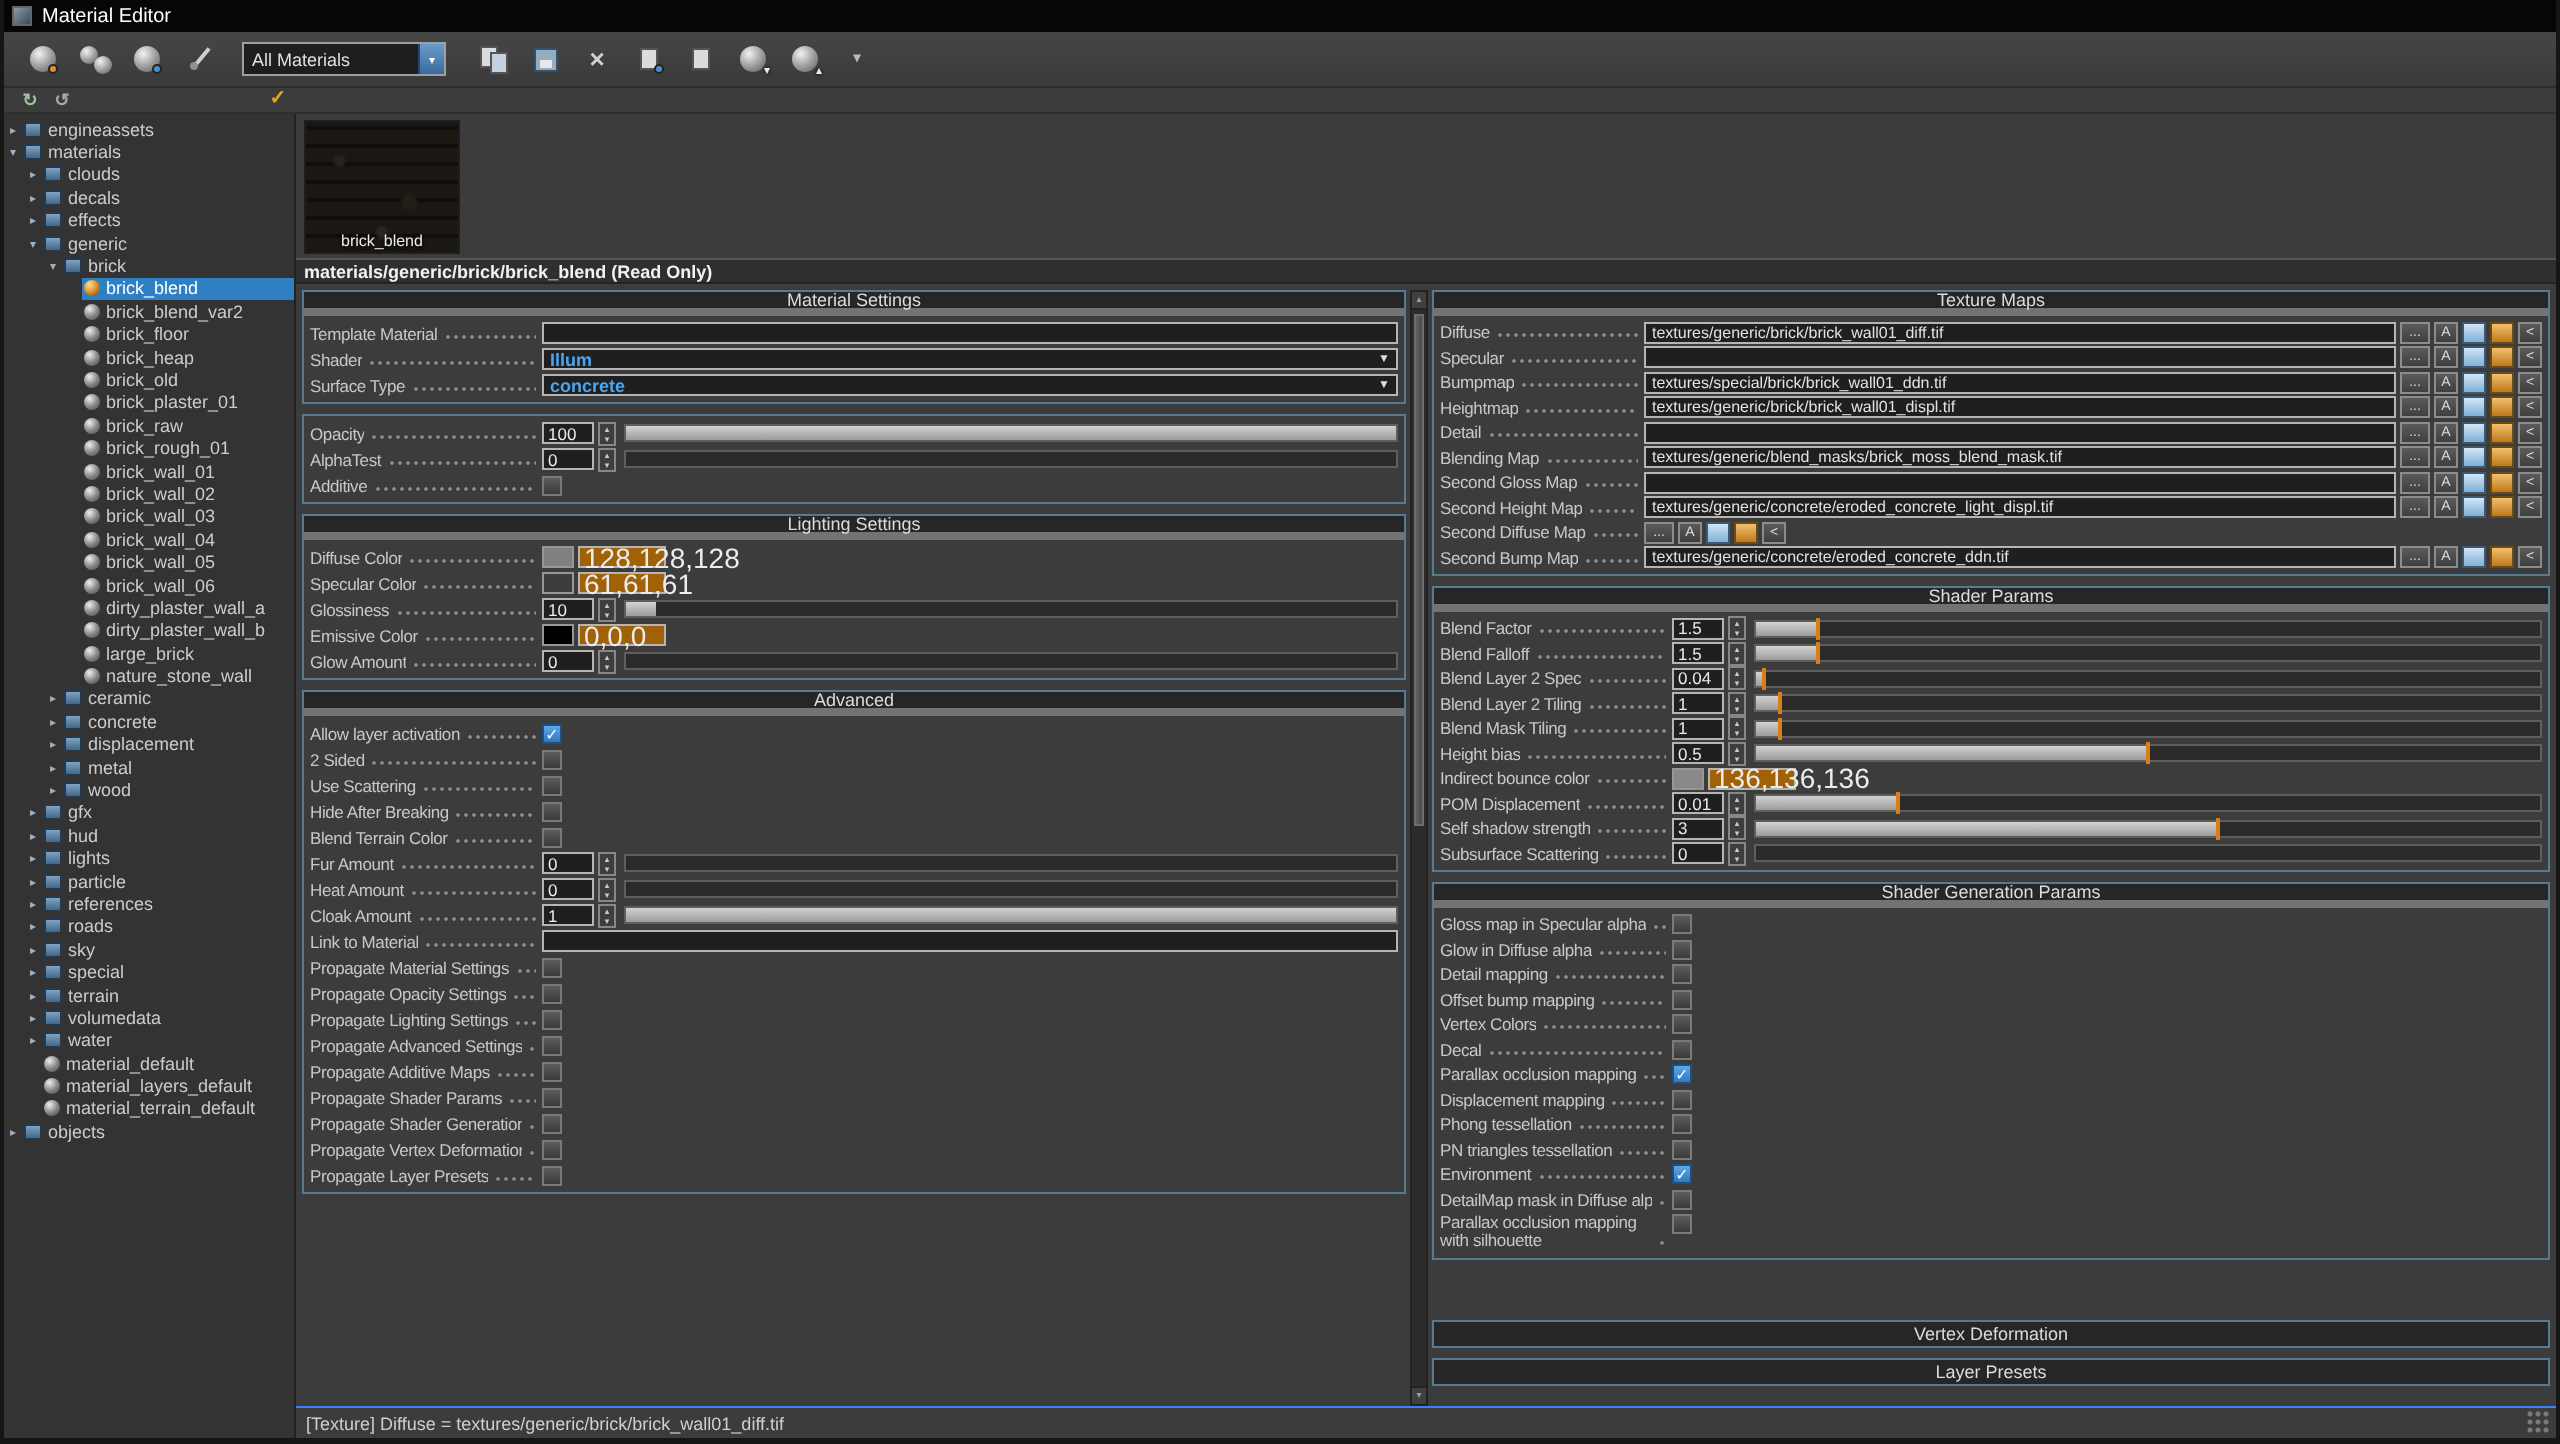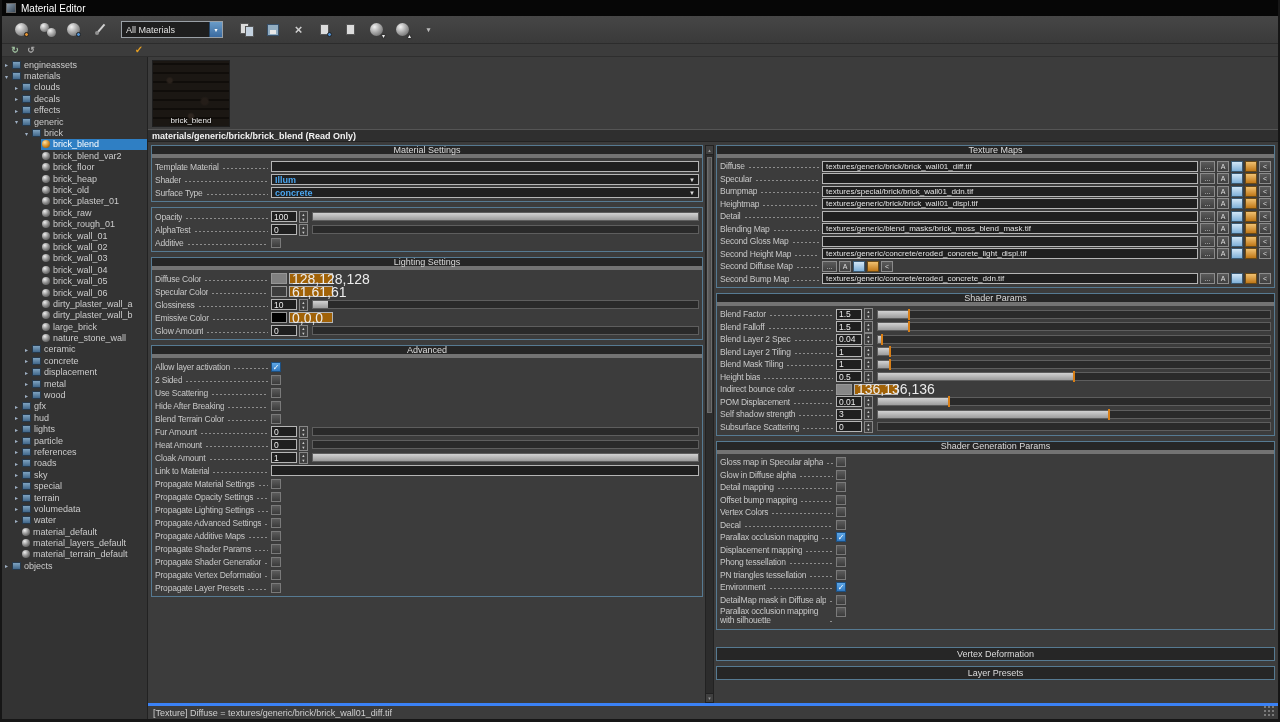--- a/index.html
+++ b/index.html
@@ -57,21 +57,21 @@
   .columns{flex:1;display:flex;padding:3px 3px 0 3px;min-height:0}
   .col-left{width:552px;flex:none;display:flex;flex-direction:column;gap:5px}
   .col-right{flex:1;display:flex;flex-direction:column;gap:5px;min-width:0;margin-left:2px}
   .vscroll{width:9px;flex:none;background:#2c2c2c;border:1px solid #222;position:relative;margin-left:2px}
   .vs-btn{position:absolute;left:0;right:0;height:9px;background:#404040;color:#999;font-size:5px;line-height:9px;text-align:center}
   .vs-btn.up{top:0;border-bottom:1px solid #222}
   .vs-btn.down{bottom:0;border-top:1px solid #222}
   .vs-thumb{position:absolute;left:1px;right:1px;top:11px;height:46%;background:linear-gradient(90deg,#616161,#4a4a4a);border:1px solid #6d6d6d}
   
   .section{border:1px solid #567a92;flex:none}
-  .section.gapped{margin-top:12px}
+  .section.gapped{margin-top:25px}
   .section-header{height:12px;background:#262626;border-bottom:4px solid #737373;display:flex;align-items:center;justify-content:center;font-size:9px;color:#dcdcdc}
   .section.empty .section-header{border-bottom:none}
   .section-body{padding:2px 3px}
   .prow{display:flex;align-items:center;height:13px;gap:2px;min-width:0}
   .col-right .prow{height:12.5px}
   .prow.tall{height:21px;align-items:flex-start;padding-top:1px}
   .plabel{width:114px;flex:none;display:flex;align-items:flex-end;overflow:hidden}
   .sec-tex .plabel{width:100px}
   .plabel-text{font-size:8.5px;color:#c8c8c8;white-space:nowrap;letter-spacing:-0.2px;overflow:hidden;flex:0 1 auto}
   .plabel-text.wrap{white-space:normal;line-height:9px}
@@ -88,21 +88,21 @@
   .checkbox{width:10px;height:10px;flex:none;border:1px solid #7a7a7a;background:linear-gradient(#5c5c5c,#3b3b3b);font-size:8px;line-height:9px;text-align:center;color:#fff}
   .checkbox.checked{background:linear-gradient(#5fa8e8,#2f78c0);border-color:#1d4f80}
   .swatch{width:16px;height:11px;flex:none;border:1px solid #979797;display:inline-block}
   .cvalue{width:44px;flex:none;height:11px;background:#a16207;border:1px solid #b5b5b5;font-size:14px;color:#ececec;display:flex;align-items:center;padding-left:2px}
   .tbtn-sm{height:11px;min-width:12px;flex:none;background:linear-gradient(#5a5a5a,#3f3f3f);border:1px solid #8c8c8c;color:#ddd;font-size:7px;display:inline-flex;align-items:center;justify-content:center;padding:0 1px}
   .tbtn-dots{min-width:15px}
   .icon-btn{width:12px;height:11px;flex:none;display:inline-block}
   .icon-btn-blue{background:linear-gradient(#d2e6f6,#7fb0d8);border:1px solid #3a5a74}
   .icon-btn-orange{background:linear-gradient(#f0c070,#c07818);border:1px solid #6a4a16}
   
-  .statusbar{height:16px;flex:none;display:flex;align-items:center;font-size:9px;color:#cfcfcf;padding-left:5px;border-top:3px solid #3b82f6;background:#3c3c3c}
+  .statusbar{height:16px;flex:none;display:flex;align-items:center;font-size:9px;color:#cfcfcf;padding-left:5px;border-top:1px solid #3b82f6;background:#3c3c3c}
   .grip{position:absolute;right:3px;bottom:2px;width:12px;height:12px;background-image:radial-gradient(circle,#7a7a7a 1px,transparent 1.5px);background-size:4px 4px}
 </style>
 </head>
 <body>
 
 <div class="window">
 
   <div class="titlebar">
     <span class="app-icon"></span>
     <span>Material Editor</span>

